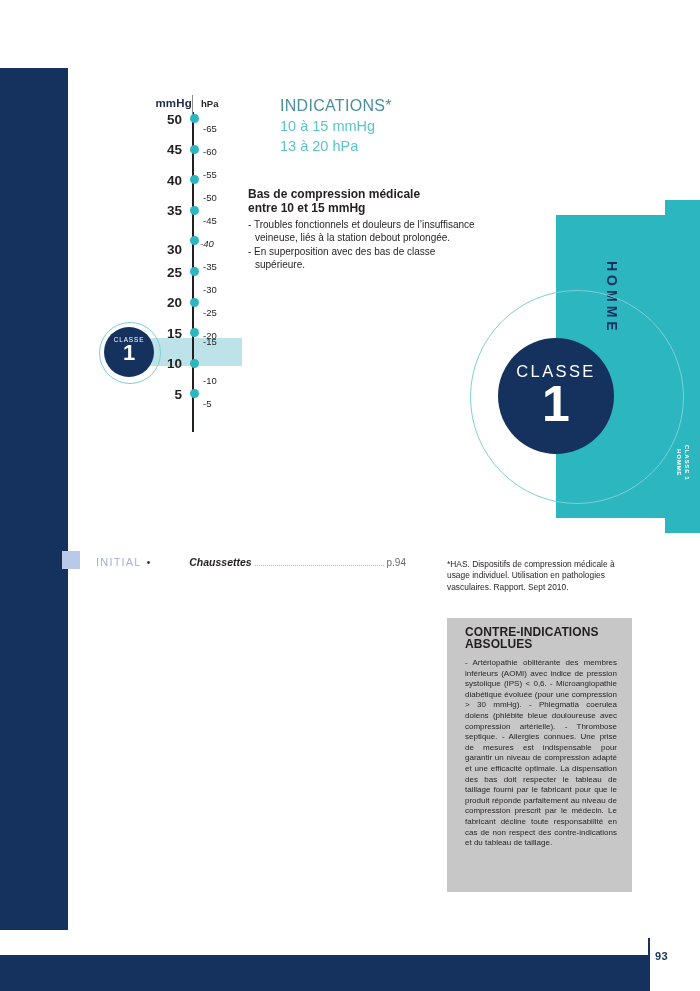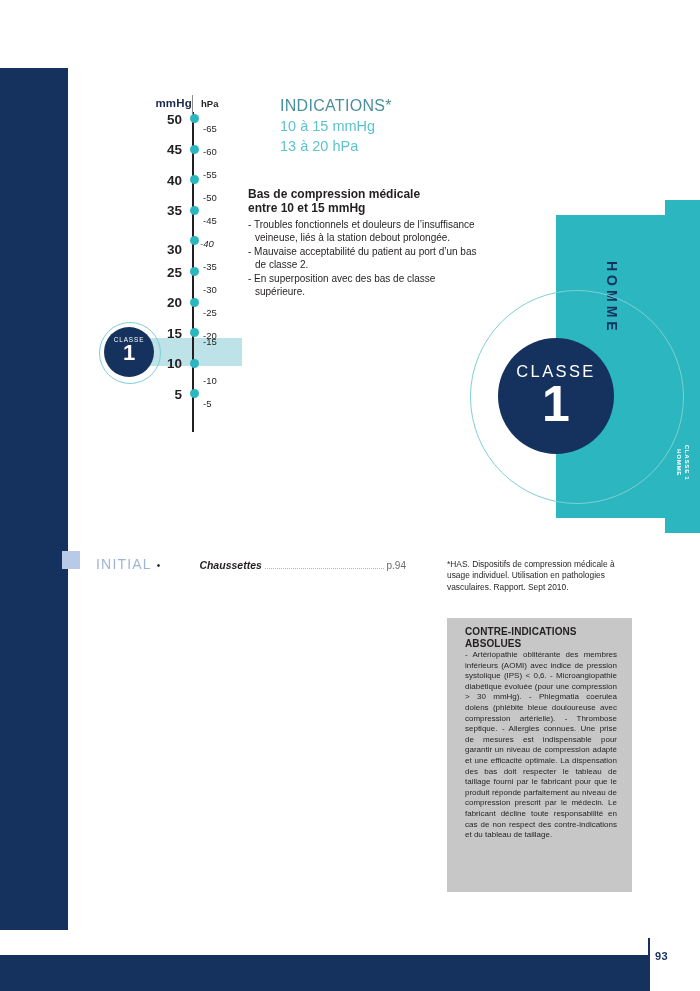--- a/index.html
+++ b/index.html
@@ -68,32 +68,32 @@
 
   #descr{left:248px;top:188px;width:232px;color:#231f20;}
   #descr .h{font-size:12px;font-weight:bold;line-height:13.5px;}
   #descr ul{list-style:none;margin:3px 0 0 0;padding:0;}
   #descr li{font-size:10px;line-height:13.4px;padding-left:7px;text-indent:-7px;}
   #descr li::before{content:"- ";}
 
   
   #index-square{left:62px;top:551px;width:18px;height:18px;background:#b8cae8;}
   #index-line{left:96px;top:556px;width:310px;display:flex;align-items:baseline;}
-  #index-line .initial{font-size:14px;color:#9fb4d4;letter-spacing:1.2px;}
+  #index-line .initial{font-size:11px;color:#9fb4d4;letter-spacing:1.2px;}
   #index-line .dot{font-size:10px;color:#231f20;margin:0 3px 0 5px;}
   #index-line .name{font-size:10.5px;font-style:italic;font-weight:bold;color:#231f20;padding-left:36px;}
   #index-line .leader{flex:1;border-bottom:1px dotted #b9b9b9;margin:0 3px 2px 3px;height:1px;}
   #index-line .pg{font-size:10px;color:#6b6b6b;}
 
   
   #footnote{left:447px;top:559px;width:185px;font-size:8.4px;line-height:11.4px;color:#231f20;}
   #ci-box{left:447px;top:618px;width:185px;height:274px;background:#c7c7c7;}
   #ci-inner{left:465px;top:626px;width:152px;}
-  #ci-inner .h{font-size:10px;font-weight:bold;color:#231f20;letter-spacing:.1px;
-      line-height:12px;}
+  #ci-inner .h{font-size:12px;font-weight:bold;color:#231f20;letter-spacing:.1px;
+      line-height:12px;margin-bottom:8px;}
   #ci-inner p{margin:0;font-size:8px;line-height:10.6px;color:#231f20;text-align:justify;}
 </style>
 </head>
 <body>
 
 <div class="abs" id="left-bar"></div>
 <div class="abs" id="bottom-bar"></div>
 <div class="abs" id="bottom-divider"></div>
 <div class="abs" id="page-number">93</div>
 
@@ -170,21 +170,20 @@
   <div class="title">INDICATIONS*</div>
   <div class="val">10 à 15 mmHg</div>
   <div class="val">13 à 20 hPa</div>
 </div>
 
 <div class="abs" id="descr">
   <div class="h">Bas de compression médicale</div>
   <div class="h">entre 10 et 15 mmHg</div>
   <ul id="descr-list">
       <li>Troubles fonctionnels et douleurs de l’insuffisance veineuse, liés à la station debout prolongée.</li>
-      <li>Mauvaise acceptabilité du patient au port d’un bas de classe 2.</li>
       <li>En superposition avec des bas de classe supérieure.</li>
     </ul>
 </div>
 
 <div class="abs" id="index-square"></div>
 <div class="abs" id="index-line">
   <span class="initial">INITIAL</span>
   <span class="dot">•</span>
   <span class="name">Chaussettes</span>
   <span class="leader"></span>

